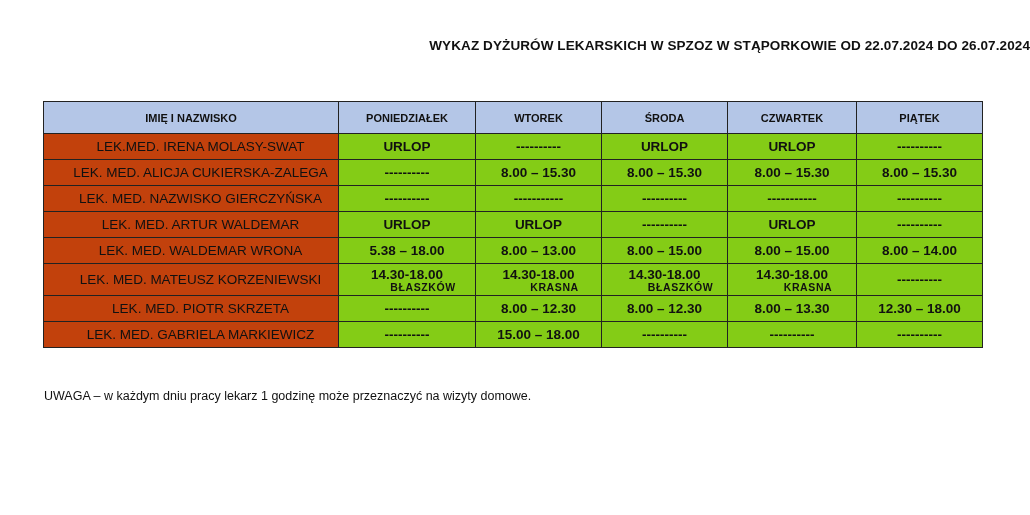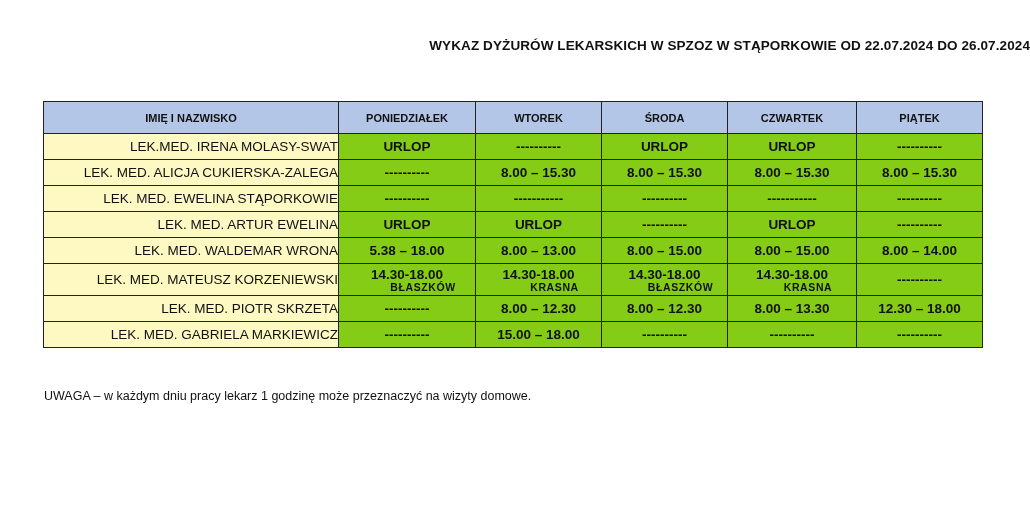--- a/index.html
+++ b/index.html
@@ -18,21 +18,21 @@
   }
   table.schedule th, table.schedule td {
     border: 1px solid #222; padding: 0; text-align: center; vertical-align: middle;
     overflow: hidden; white-space: nowrap;
   }
   table.schedule th {
     background: #b4c6e7; font-weight: bold; font-size: 11px; height: 31px;
   }
   table.schedule td { font-size: 13.5px; height: 25px; font-weight: bold; background: #84cc16; }
   table.schedule td.name {
-    background: #fef9c3; text-align: right; padding-left: 19px; font-weight: normal; font-size: 13.5px;
+    background: #c2410c; text-align: center; padding-left: 19px; font-weight: normal; font-size: 13.5px;
   }
   table.schedule tr.tall td { height: 31px; }
   .loc { display: block; font-size: 10.5px; letter-spacing: 0.6px; line-height: 11px; padding-left: 32px; }
   .hours { display: block; line-height: 15px; }
   .note {
     position: absolute; left: 44px; top: 389px; font-size: 12.5px; font-weight: normal;
   }
 </style>
 </head>
 <body>
@@ -89,39 +89,39 @@
           <span class="hours">8.00 – 15.30</span>
         </td>
         <td>
           <span class="hours">8.00 – 15.30</span>
         </td>
         <td>
           <span class="hours">8.00 – 15.30</span>
         </td>
       </tr>
       <tr>
-        <td class="name">LEK. MED. EWELINA STĄPORKOWIE</td>
+        <td class="name">LEK. MED. NAZWISKO GIERCZYŃSKA</td>
         <td>
           <span class="hours">----------</span>
         </td>
         <td>
           <span class="hours">-----------</span>
         </td>
         <td>
           <span class="hours">----------</span>
         </td>
         <td>
           <span class="hours">-----------</span>
         </td>
         <td>
           <span class="hours">----------</span>
         </td>
       </tr>
       <tr>
-        <td class="name">LEK. MED. ARTUR EWELINA</td>
+        <td class="name">LEK. MED. ARTUR WALDEMAR</td>
         <td>
           <span class="hours">URLOP</span>
         </td>
         <td>
           <span class="hours">URLOP</span>
         </td>
         <td>
           <span class="hours">----------</span>
         </td>
         <td>

